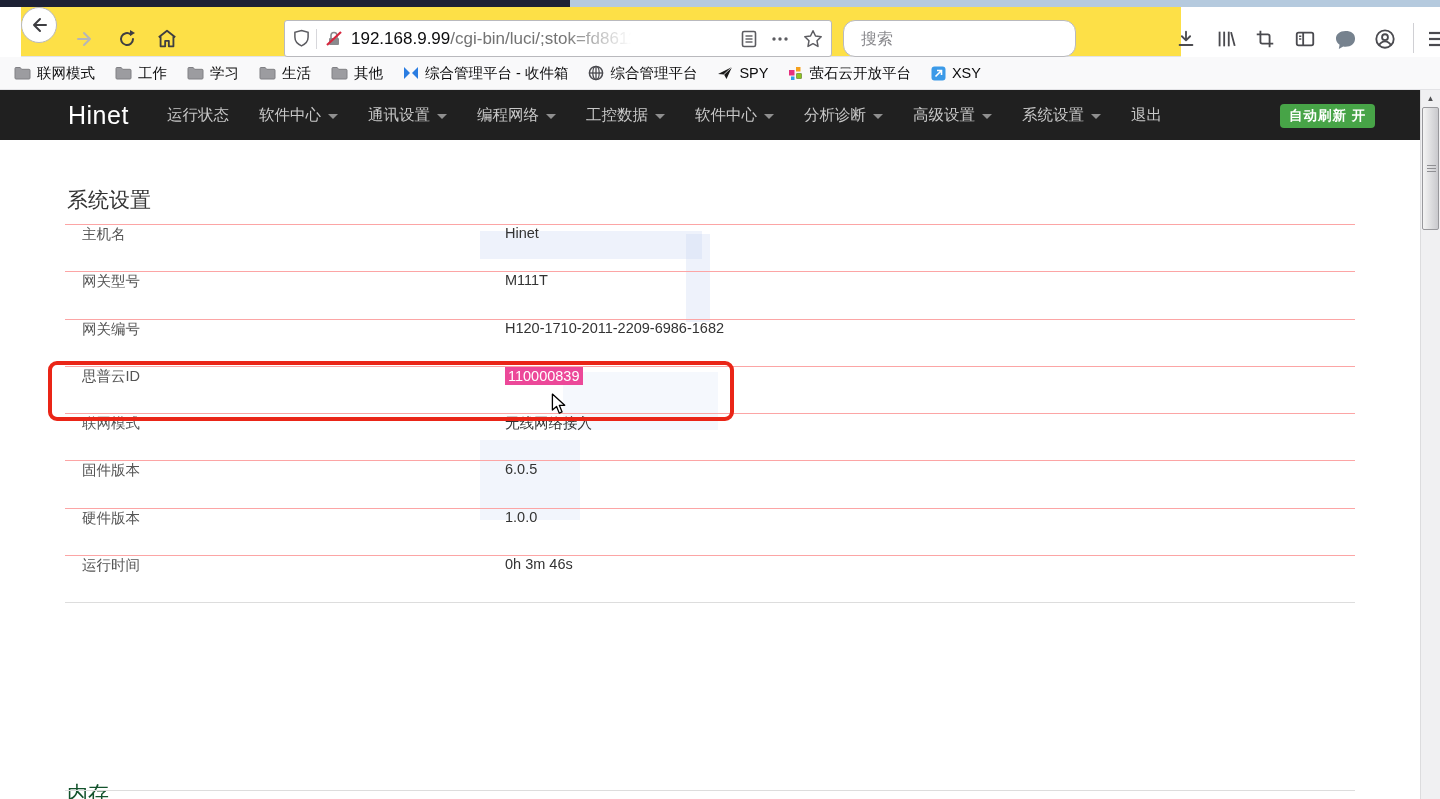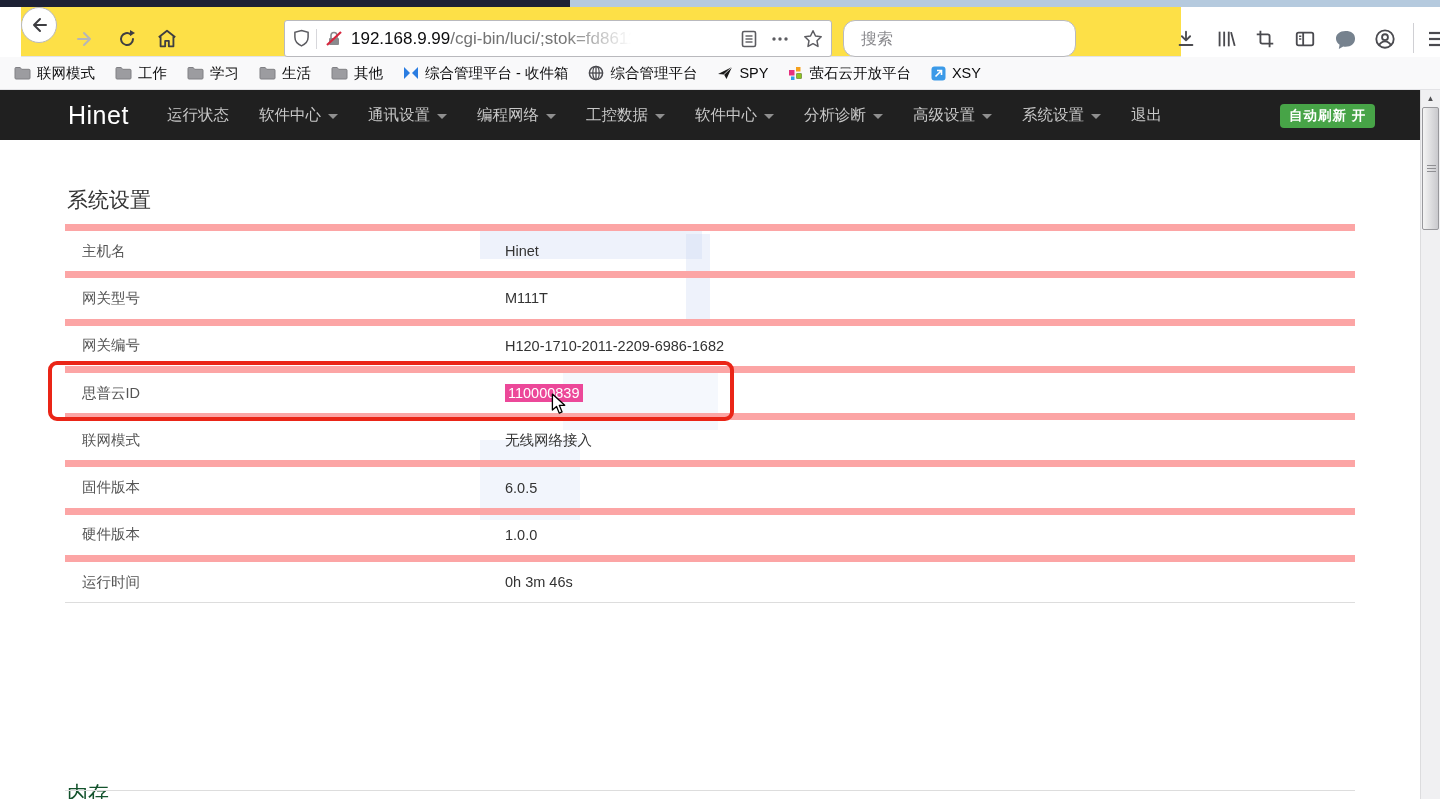--- a/index.html
+++ b/index.html
@@ -58,21 +58,21 @@
   #nav-items { display:flex; align-items:center; margin-left:38px; }
   .nav-item { color:#c8c8c8; font-size:15.5px; margin-right:30px; display:flex; align-items:center; cursor:default; }
   .nav-item .caret { width:0; height:0; border-left:5px solid transparent; border-right:5px solid transparent;
                      border-top:5px solid #8f8f8f; margin-left:7px; margin-top:2px; }
   #auto-refresh-badge { position:absolute; left:1280px; top:104px; background:#47a447; color:#fff; font-size:13.5px;
                         padding:3px 9px; border-radius:4px; font-weight:bold; letter-spacing:1px; }
 
   
   #page-title { left:67px; top:186px; font-size:21px; color:#333; font-weight:500; }
   #settings-table { left:65px; top:224px; width:1290px; border-bottom:1px solid #ddd; }
-  .row { height:47.3px; border-top:7px solid #fca5a5; position:relative; display:flex; align-items:center; }
+  .row { height:47.3px; border-top:1px solid #fca5a5; position:relative; display:flex; }
   .row .lbl { margin-left:17px; font-size:14.5px; color:#555; }
   .row .val { position:absolute; left:440px; font-size:14.5px; color:#333; }
   .val.selected { background:#ec4899; color:#fff; padding:1px 3px; }
 
   #red-box { left:48px; top:361px; width:686px; height:60px; border:4px solid #ea2517; border-radius:9px; z-index:5; }
   #memory-title { left:67px; top:780px; font-size:21px; color:#14532d; font-weight:500; }
   #memory-line { left:65px; top:790px; width:1290px; height:1px; background:#ddd; }
 
   .ghost { background:rgba(203,214,243,0.32); pointer-events:none; }
   #cursor { left:551px; top:393px; z-index:9; }

